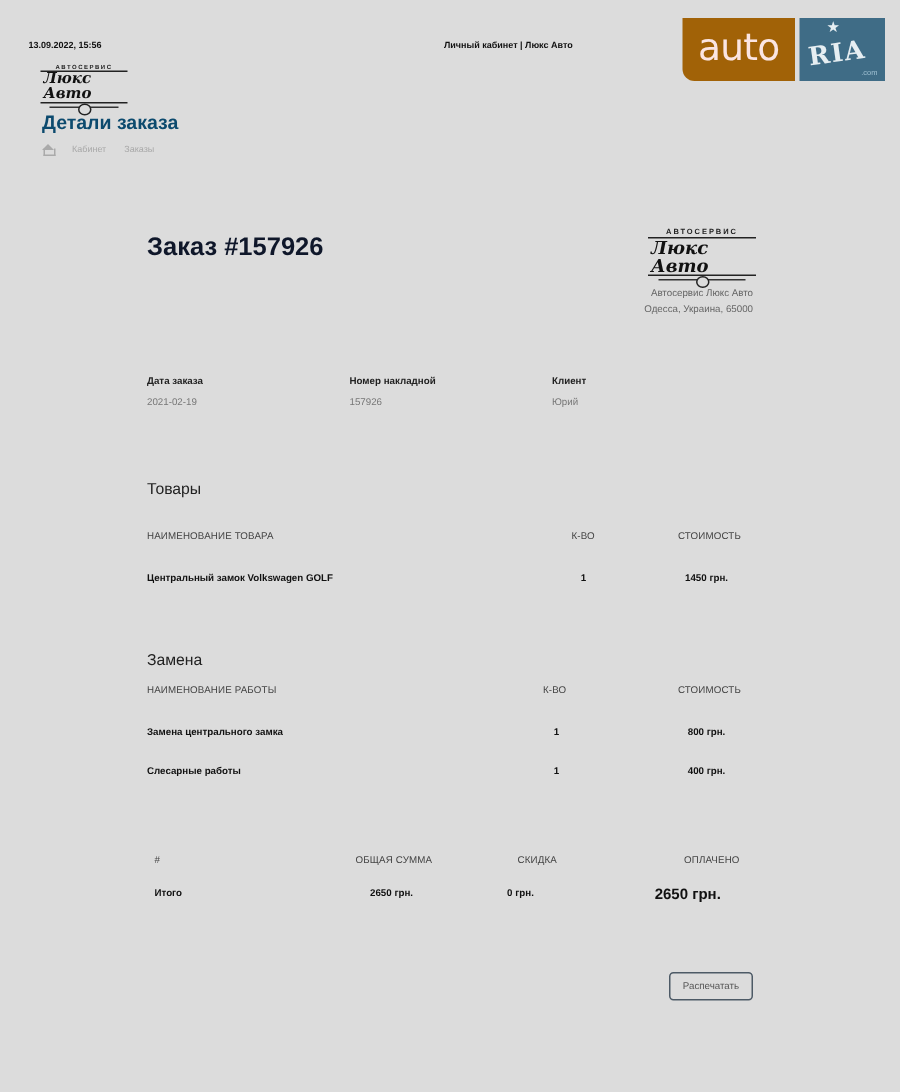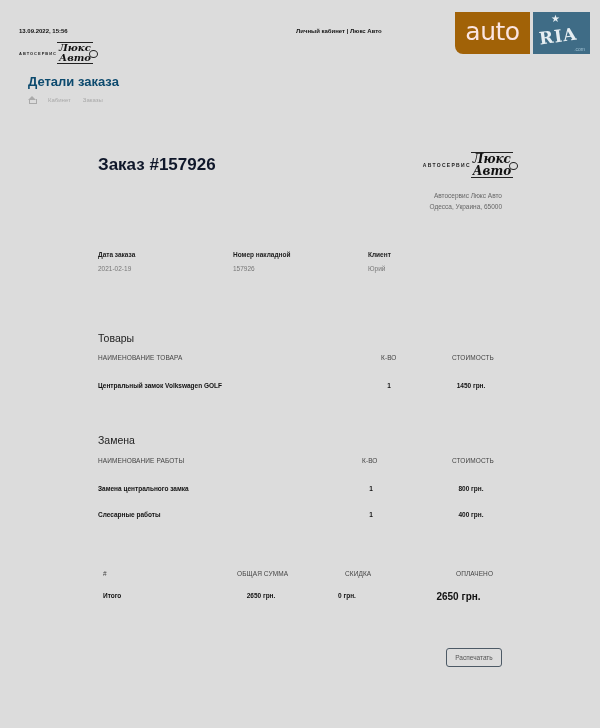--- a/index.html
+++ b/index.html
@@ -27,21 +27,21 @@
     position: relative; width: 57px; height: 42px; background: #3f6c86; margin-left: 3px; color: #e6eef2;
   }
   .autoria .ria .ria-text {
     position: absolute; left: 6px; top: 14px; font-family: "DejaVu Serif", serif; font-weight: bold; font-size: 17px;
     transform: rotate(-8deg); letter-spacing: 1px;
   }
   .autoria .ria .star { position: absolute; left: 18px; top: 1px; font-size: 10px; color: #e6eef2; }
   .autoria .ria .com { position: absolute; right: 5px; bottom: 2px; font-size: 5px; color: #9fc0d2; }
 
   
-  .logo { display: flex; flex-direction: row; align-items: center; justify-content: center; }
+  .logo { display: flex; flex-direction: column; align-items: center; justify-content: center; }
   .logo .top { font-size: 5px; font-weight: bold; letter-spacing: 1.5px; color: #222; }
   .logo .script {
     font-family: "DejaVu Serif", serif; font-style: italic; font-weight: bold;
     color: #111; line-height: 1; border-top: 1px solid #222; border-bottom: 1px solid #222;
   }
   .logo .wings { position: relative; width: 100%; height: 6px; }
   .logo .wings::before {
     content: ""; position: absolute; left: 10%; right: 10%; top: 2px; height: 1px; background: #333;
   }
   .logo .wings::after {
@@ -133,21 +133,21 @@
   </div>
   <div class="meta" style="left:233px;">
     <div class="lbl">Номер накладной</div>
     <div class="val">157926</div>
   </div>
   <div class="meta" style="left:368px;">
     <div class="lbl">Клиент</div>
     <div class="val">Юрий</div>
   </div>
 
-  <div class="section-title" style="top:332px;">Товары</div>
+  <div class="section-title" style="top:320px;">Товары</div>
   <div class="th" style="left:98px; top:354px;">НАИМЕНОВАНИЕ ТОВАРА</div>
   <div class="th" style="left:381px; top:354px;">К-ВО</div>
   <div class="th" style="left:452px; top:354px;">СТОИМОСТЬ</div>
 
   <div>
     <div class="td" style="left:98px; top:382px;">Центральный замок Volkswagen GOLF</div>
     <div class="td right" style="left:380px; width:18px; top:382px;">1</div>
     <div class="td right" style="left:440px; width:62px; top:382px;">1450 грн.</div>
   </div>
 

